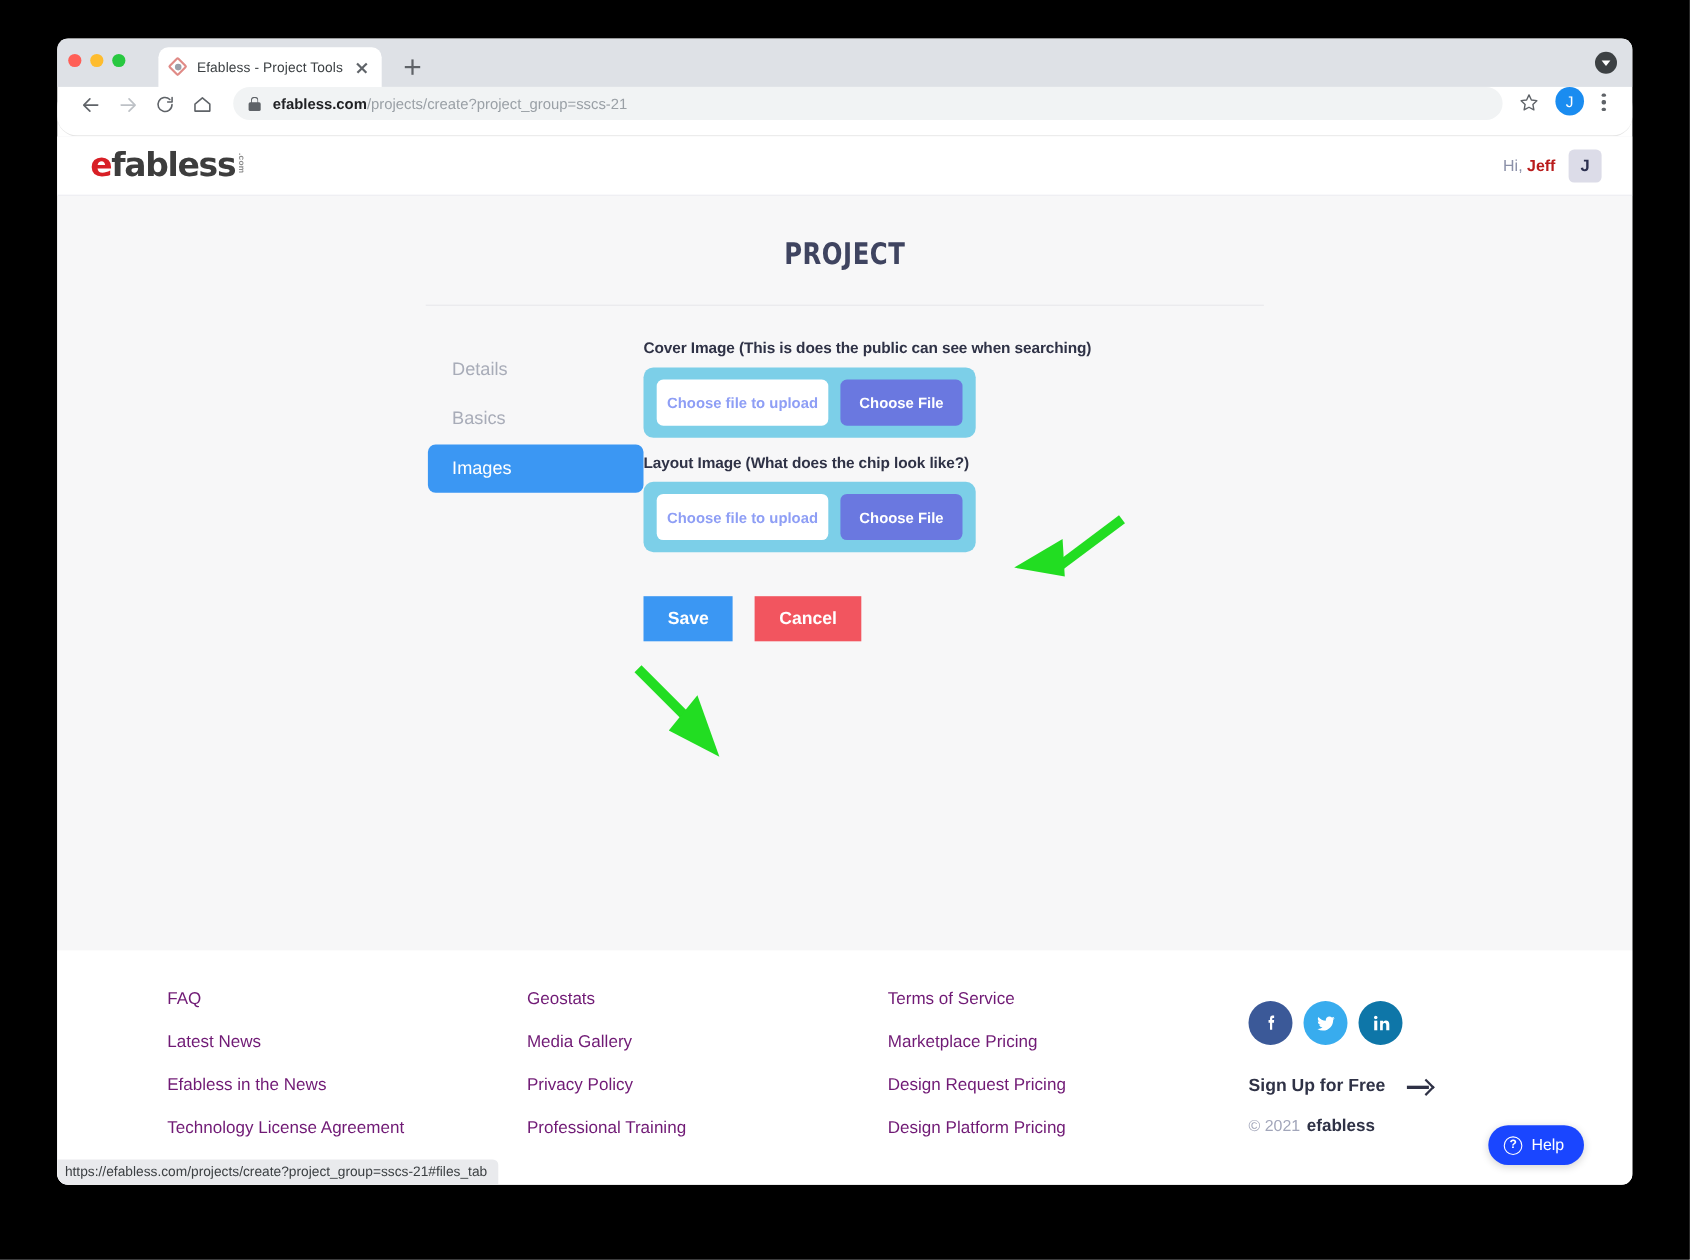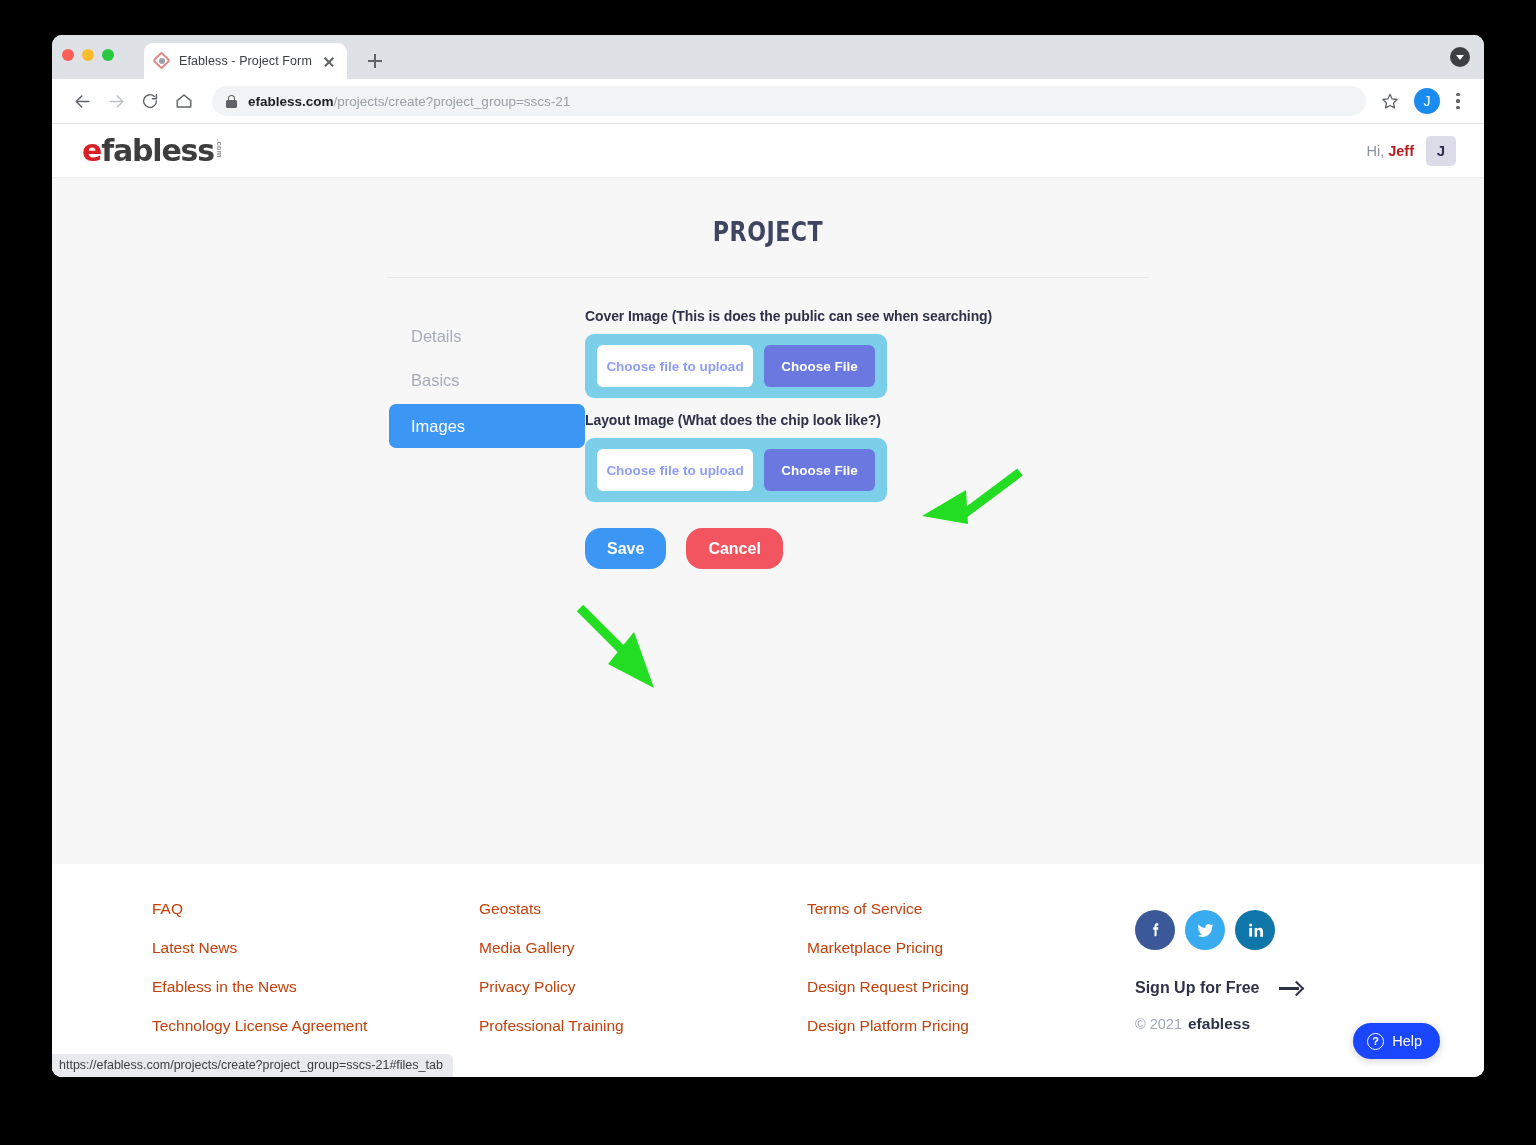--- a/index.html
+++ b/index.html
@@ -113,24 +113,25 @@
     border-left: 4.5px solid transparent;
     border-right: 4.5px solid transparent;
     border-top: 5px solid #ffffff;
     margin-top: 1px;
   }
 
   
   .toolbar {
     height: 45px;
     background: #ffffff;
-    display: flex; align-items: center;
+    display: flex; align-items: flex-start;
     padding: 0 14px;
     gap: 2px;
     border-bottom: 1px solid #e6e6e6;
+    border-radius: 18px;
   }
   .navbtn {
     width: 32px; height: 32px;
     display: flex; align-items: center; justify-content: center;
     border-radius: 50%;
     font-size: 17px; color: #5f6368;
     line-height: 1;
   }
   .navbtn.dim { color: #bdc1c6; }
   .navbtn svg { display: block; }
@@ -314,25 +315,26 @@
     color: #ffffff;
   }
   .gap-between { height: 14px; }
 
   .actions {
     margin-top: 26px;
     display: flex; gap: 20px;
   }
   .btn {
     height: 41px;
-    border-radius: 16px;
+    border-radius: 0;
     display: flex; align-items: center; justify-content: center;
     font-size: 16px; font-weight: 700;
     color: #ffffff;
     padding: 0 22px;
+    margin-top: 14px;
   }
   .btn.save { background: #3b97f3; min-width: 68px; }
   .btn.cancel { background: #f2555f; min-width: 82px; }
 
   
   .arrow { position: absolute; pointer-events: none; }
   #arrow-cover { left: 856px; top: 290px; }
   #arrow-save  { left: 516px; top: 424px; }
 
   
@@ -342,21 +344,21 @@
     width: 100%;
     height: 213px;
     background: #ffffff;
     padding: 36px 56px 0 100px;
     display: flex;
   }
   .f-col { display: flex; flex-direction: column; gap: 21px; }
   .f-col.c1 { width: 327px; }
   .f-col.c2 { width: 328px; }
   .f-col.c3 { width: 328px; }
-  .f-link { font-size: 15.5px; color: #c2410c; white-space: nowrap; }
+  .f-link { font-size: 15.5px; color: #701a75; white-space: nowrap; }
 
   .f-social-col { padding-top: 10px; }
   .social-row { display: flex; gap: 10px; }
   .soc {
     width: 40px; height: 40px;
     border-radius: 50%;
     display: flex; align-items: center; justify-content: center;
   }
   .soc.fb { background: #3b5998; }
   .soc.tw { background: #38ace e; background: #38acee; }
@@ -433,21 +435,21 @@
       <span class="dot red"></span>
       <span class="dot yellow"></span>
       <span class="dot green"></span>
     </div>
 
     <div class="tab">
       <span class="tab-favicon">
         <span class="diamond"></span>
           <span class="inner"></span>
       </span>
-      <span class="tab-title">Efabless - Project Form</span>
+      <span class="tab-title">Efabless - Project Tools</span>
       <span class="tab-close"></span>
     </div>
 
     <div class="new-tab"></div>
 
     <div class="tabstrip-right">
       <span class="chev"></span>
     </div>
   </div>
 

